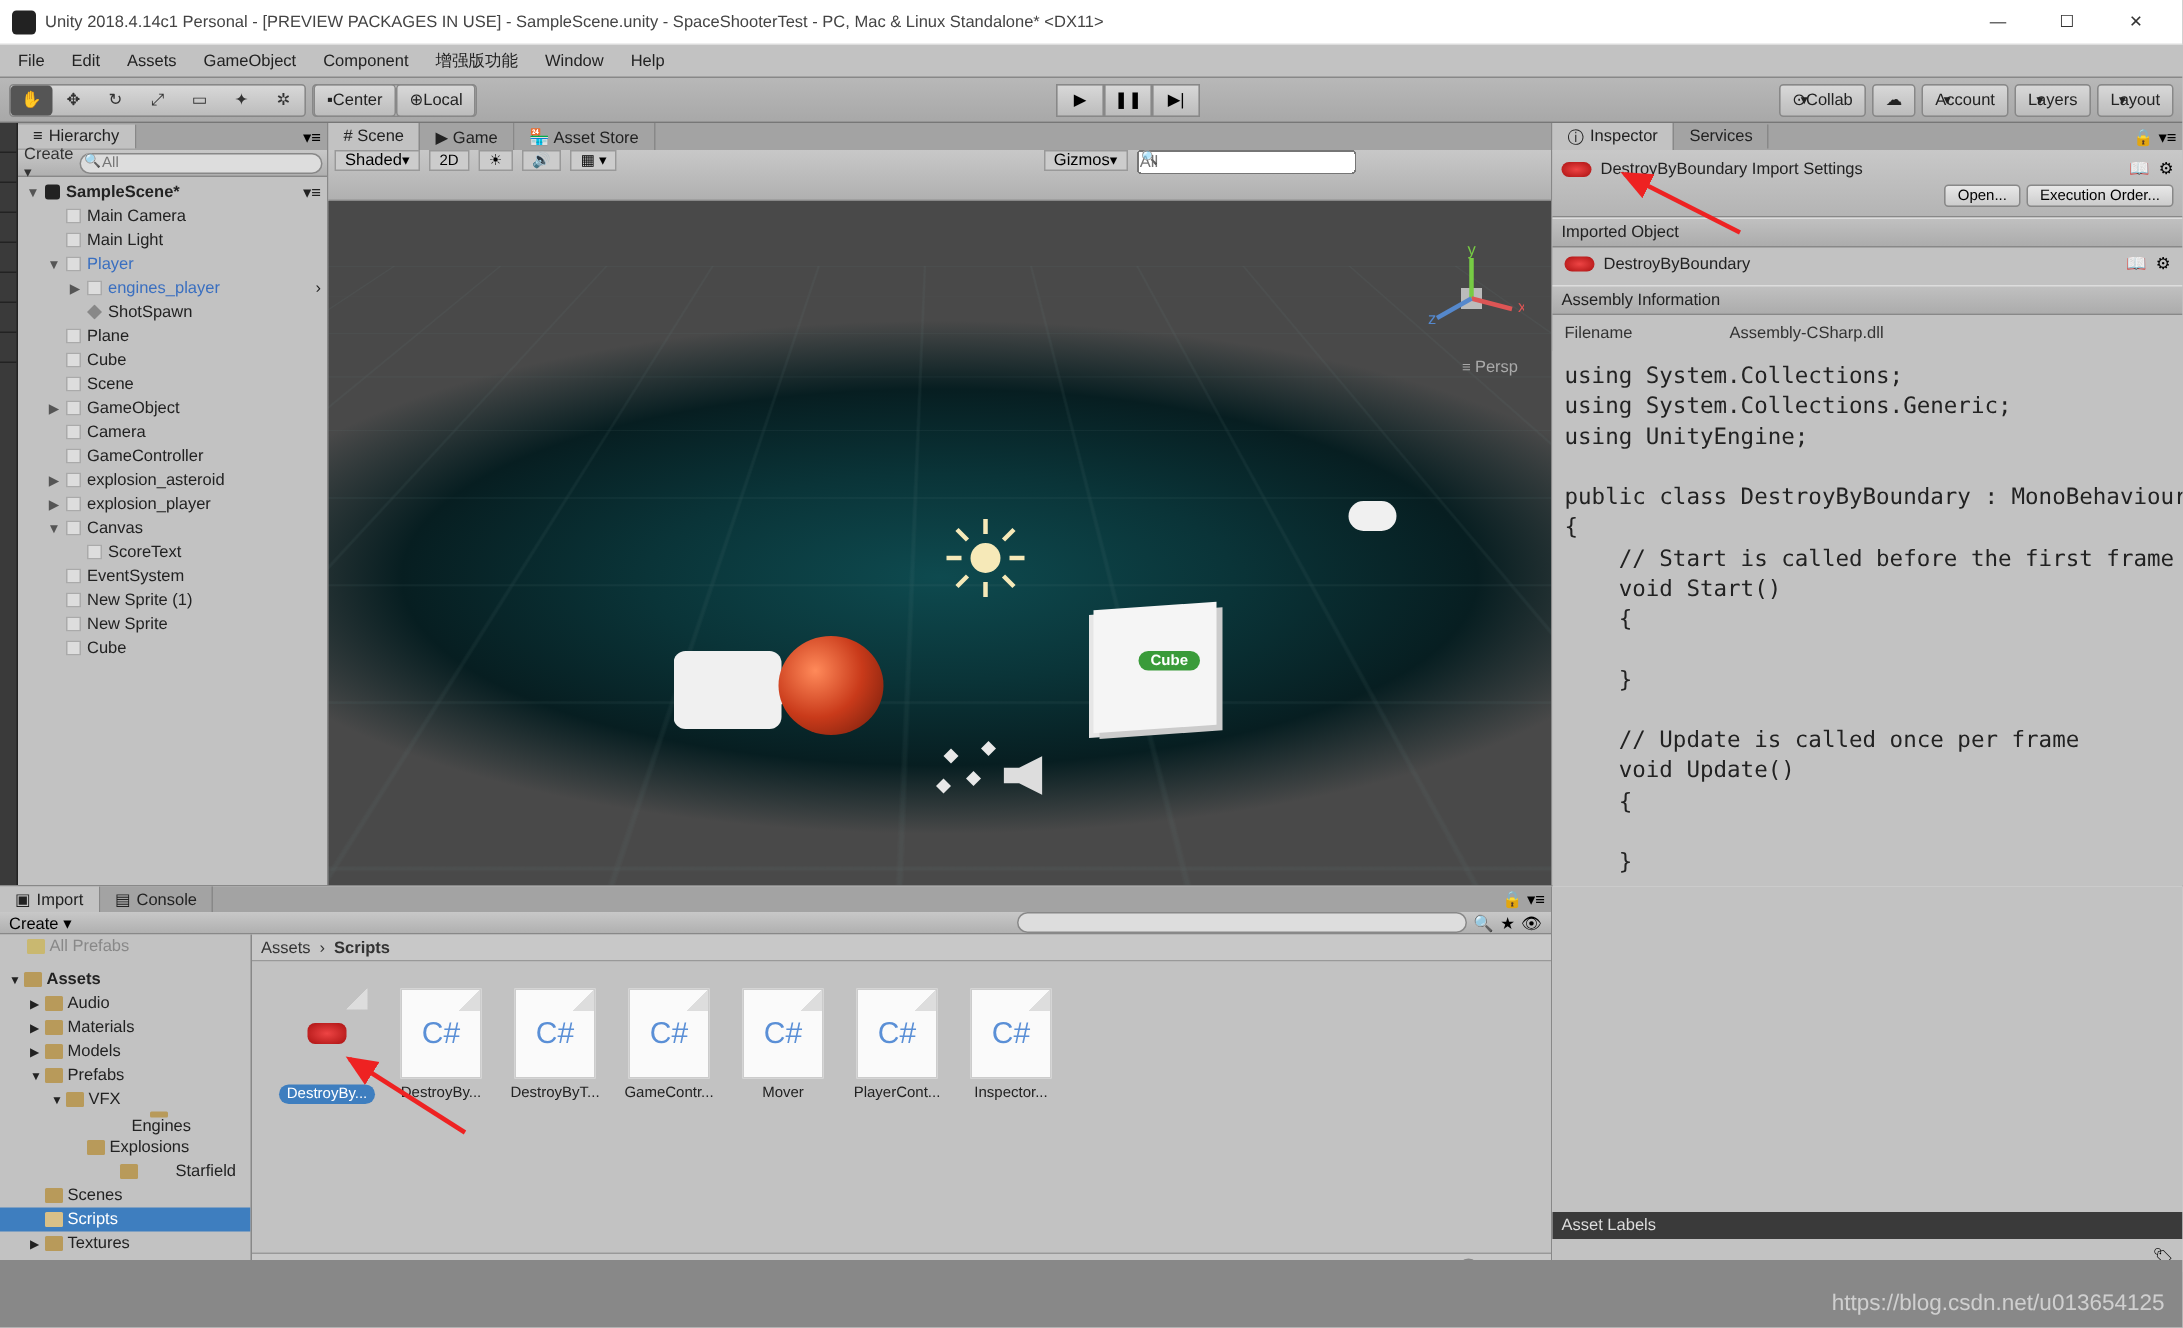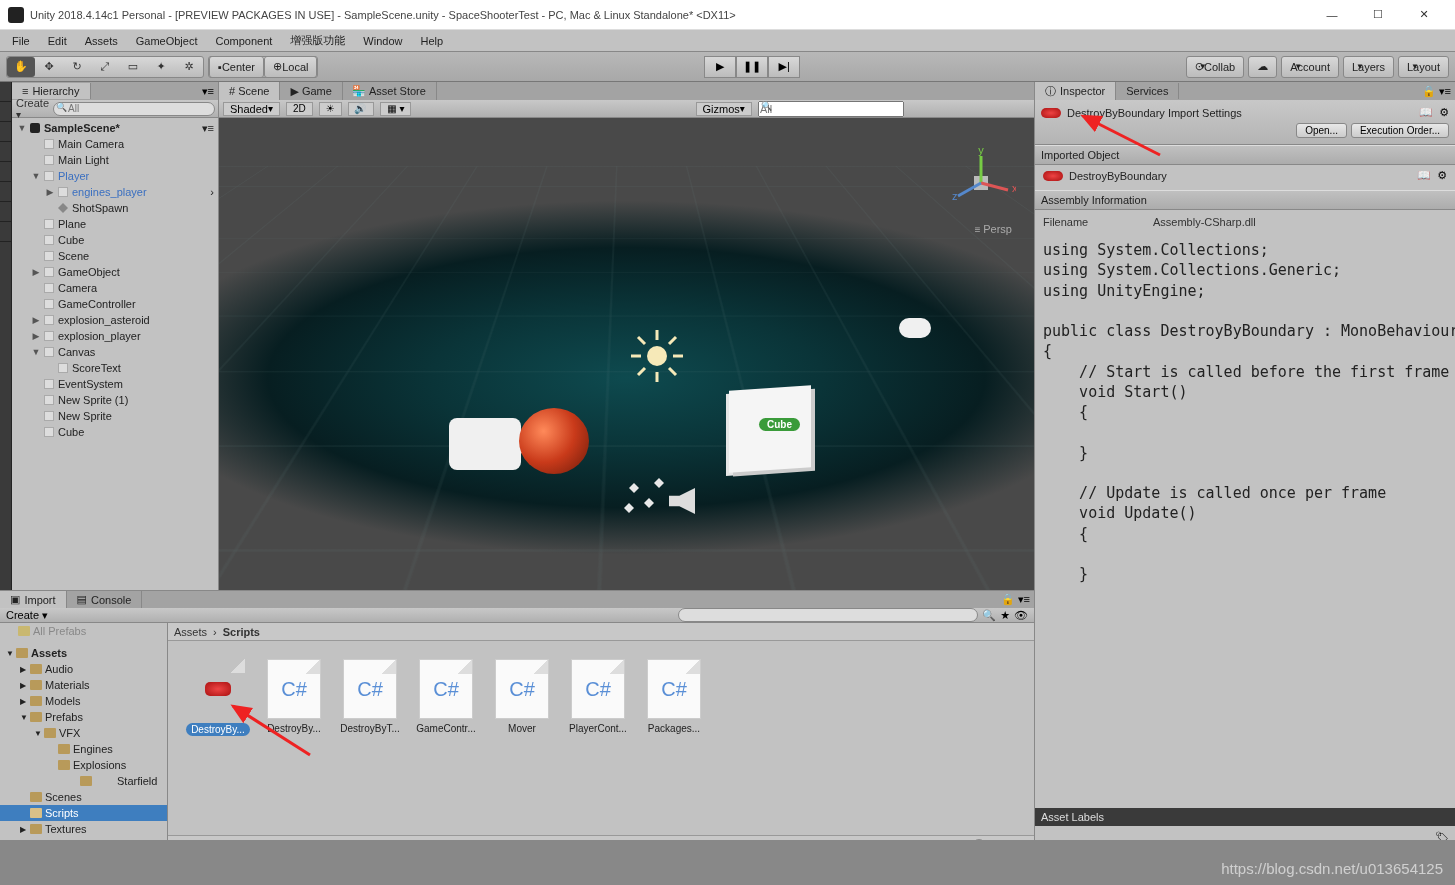--- a/index.html
+++ b/index.html
@@ -38,21 +38,21 @@
 .tree-item{display:flex;align-items:center;height:16px;padding-left:4px;color:#222;cursor:pointer}
 .tree-item .fold{width:12px;text-align:center;color:#555;font-size:9px}
 .tree-item .icon{width:14px;height:14px;margin-right:2px;display:flex;align-items:center;justify-content:center}
 .cube-ico{width:10px;height:10px;border:1px solid #aaa;background:#ddd}
 .scene-ico{width:10px;height:10px;background:#222;border-radius:2px}
 .indent-1{padding-left:18px}.indent-2{padding-left:32px}
 .player-blue{color:#3a6fc0}
 
 .scene-panel{width:816px;display:flex;flex-direction:column;border-right:1px solid #888}
 .scene-tabs{height:18px;background:#a3a3a3;display:flex}
-.scene-toolbar{height:18px;background:linear-gradient(#c8c8c8,#b0b0b0);display:flex;align-items:center;padding:0 4px;gap:6px;border-bottom:1px solid #888}
+.scene-toolbar{height:34px;background:linear-gradient(#c8c8c8,#b0b0b0);display:flex;padding:0 4px;gap:6px;border-bottom:1px solid #888}
 .scene-toolbar .dd{background:#ccc;border:1px solid #999;padding:0 6px;height:14px;font-size:10px;display:flex;align-items:center}
 .scene-view{flex:1;background:#4a4a4a;position:relative;overflow:hidden}
 .scene-bg{position:absolute;inset:0;background:radial-gradient(ellipse 80% 50% at 50% 55%,#0e4a4f 0%,#0a3438 30%,#071e21 55%,#494949 75%)}
 .grid-overlay{position:absolute;inset:0;background-image:linear-gradient(rgba(100,130,130,.12) 1px,transparent 1px),linear-gradient(90deg,rgba(100,130,130,.12) 1px,transparent 1px);background-size:50px 50px;transform:perspective(800px) rotateX(62deg) scale(2.5) translateY(-50px);opacity:0.7}
 .scene-obj{position:absolute}
 .sun-gizmo{left:410px;top:210px;width:56px;height:56px}
 .cube3d{left:510px;top:270px;width:82px;height:82px;background:#f5f5f5;transform:skewY(-4deg);box-shadow:4px 4px 0 #ccc,-3px 3px 0 #e6e6e6}
 .cube-label{position:absolute;left:540px;top:300px;background:#3a9b3a;color:#fff;padding:1px 8px;border-radius:8px;font-size:10px;font-weight:bold}
 .camera-ico{left:230px;top:300px;width:72px;height:52px;background:#f0f0f0;border-radius:8px}
 .camera-ico::after{content:"";position:absolute;right:-12px;top:18px;width:0;height:0;border-left:16px solid #f0f0f0;border-top:10px solid transparent;border-bottom:10px solid transparent}
@@ -513,21 +513,21 @@
           <div class="folder-item" style="padding-left: 20px;">
             <span style="width: 10px; font-size: 8px;">▼</span>
             <span class="folder-ico"></span>
             <span>Prefabs</span>
           </div>
           <div class="folder-item" style="padding-left: 34px;">
             <span style="width: 10px; font-size: 8px;">▼</span>
             <span class="folder-ico"></span>
             <span>VFX</span>
           </div>
-          <div class="folder-item" style="padding-left: 48px;">
+          <div class="folder-item" style="padding-left: 48px; flex-direction: column;">
             <span style="width: 10px; font-size: 8px;"></span>
             <span class="folder-ico"></span>
             <span>Engines</span>
           </div>
           <div class="folder-item" style="padding-left: 48px;">
             <span style="width: 10px; font-size: 8px;"></span>
             <span class="folder-ico"></span>
             <span>Explosions</span>
           </div>
           <div class="folder-item" style="padding-left: 48px; gap: 22px;">
@@ -582,21 +582,21 @@
             <div class="file-item">
               <div class="file-icon">C#</div>
               <div class="file-label">Mover</div>
             </div>
             <div class="file-item">
               <div class="file-icon">C#</div>
               <div class="file-label">PlayerCont...</div>
             </div>
             <div class="file-item">
               <div class="file-icon">C#</div>
-              <div class="file-label">Packages...</div>
+              <div class="file-label">Inspector...</div>
             </div>
           </div>
         <div class="proj-footer">
           <div class="red-pill" style="margin-right:4px"></div>
           <span>Assets/Scripts/DestroyByBoundary.cs</span>
           <div class="slider"></div>
         </div>
       </div>
     </div>
   </div>

